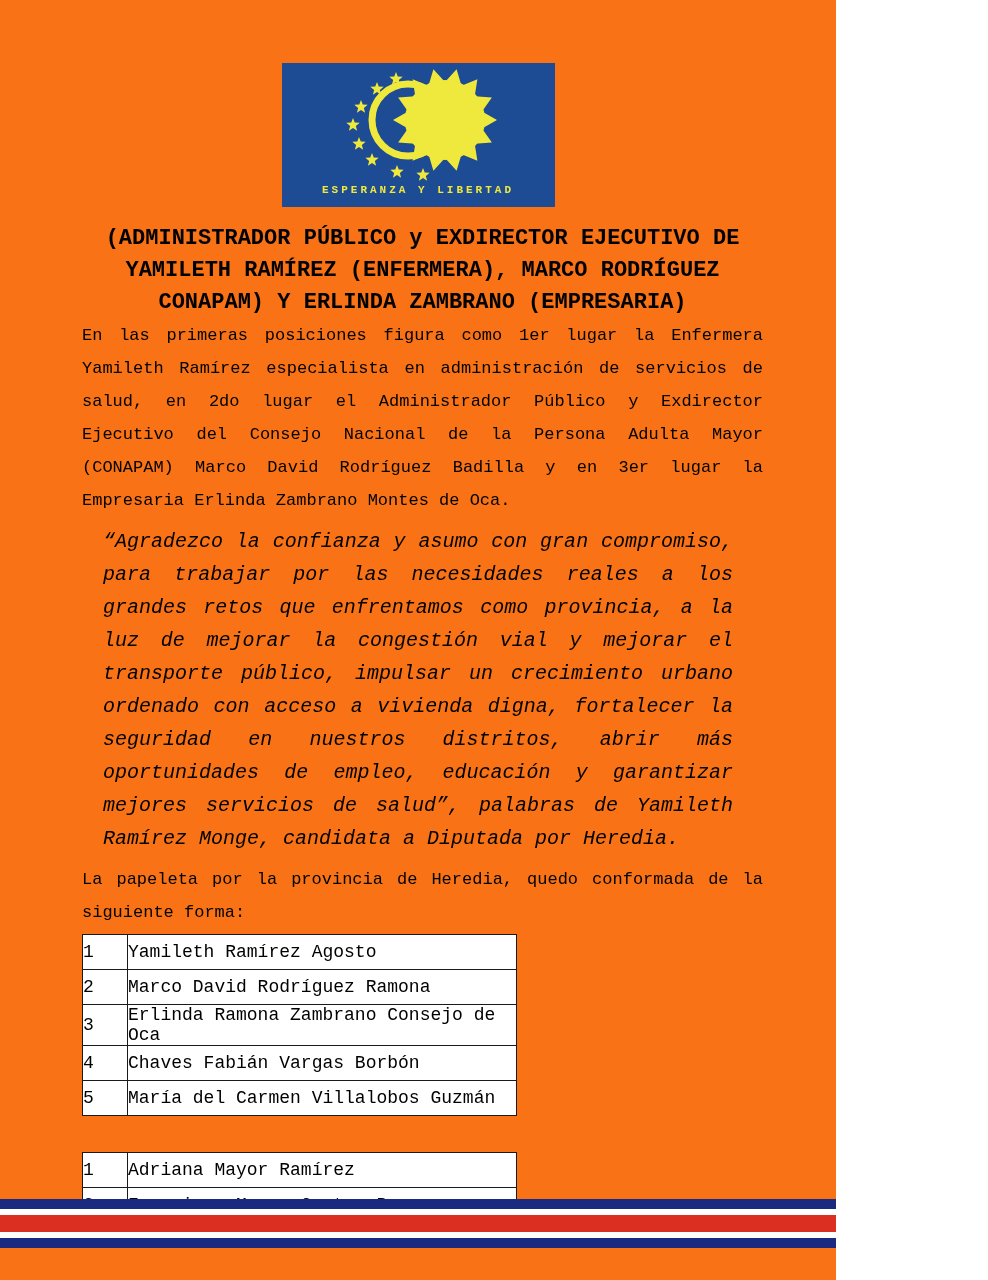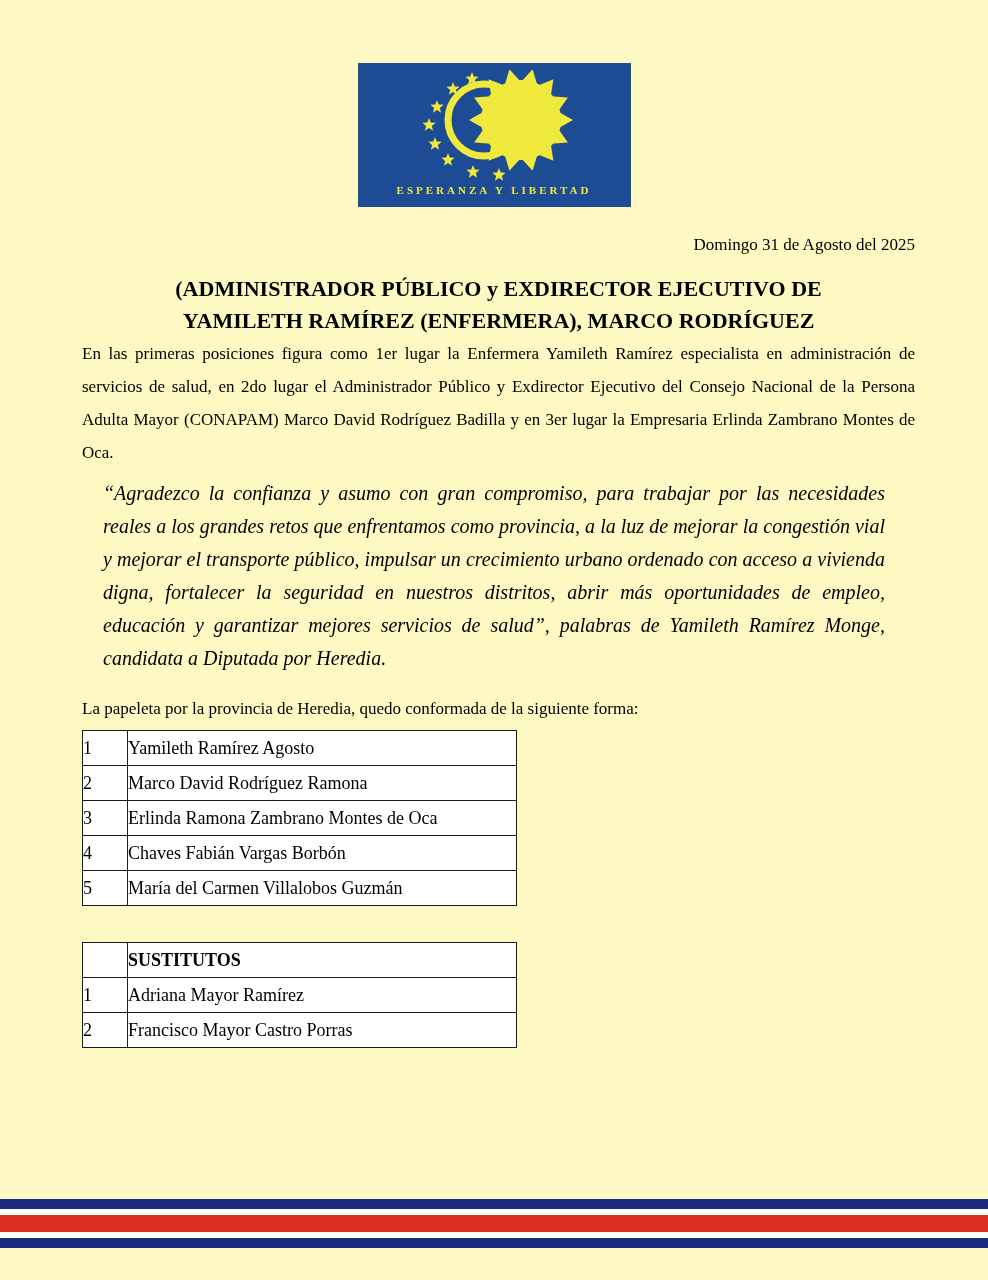--- a/index.html
+++ b/index.html
@@ -1,22 +1,22 @@
 <!DOCTYPE html>
 <html style="--logo-blue: #1d4b94; --logo-yellow: #efe83d; --flag-blue: #1a2a80; --flag-red: #da2f21;"><head>
 <meta charset="utf-8">
 <style>
   html, body { margin: 0; padding: 0; background: #ffffff; }
   .page {
     position: relative;
-    width: 988px;
+    width: 836px;
     height: 1280px;
-    background: #fef9c3;
+    background: #f97316;
     overflow: hidden;
-    font-family: Liberation Serif, serif;
+    font-family: Liberation Mono, monospace;
     color: #000000;
   }
   .content {
     padding: 0 73px 0 82px;
   }
   
   .logo {
     width: 273px;
     height: 144px;
     margin: 63px auto 0 auto;
@@ -57,21 +57,21 @@
   }
   .p1 { margin-top: 12px; }
   .p1 .emph { font-weight: bold; text-decoration: underline; }
   .quote {
     font-size: 20px;
     line-height: 33px;
     text-align: justify;
     font-style: italic;
     margin: 8px 30px 0 21px;
   }
-  .p3 { margin-top: 17px; }
+  .p3 { margin-top: 8px; }
   
   table.doc-table {
     border-collapse: collapse;
     margin-top: 5px;
     table-layout: fixed;
     width: 435px;
   }
   table.doc-table.subs { margin-top: 36px; }
   table.doc-table td {
     border: 1.5px solid #1a1a1a;
@@ -122,25 +122,25 @@
         <use href="#star" transform="translate(90,97)"></use>
         <use href="#star" transform="translate(115,109)"></use>
         <use href="#star" transform="translate(141,112)"></use>
       </g>
     </svg>
     <div class="logo-caption">ESPERANZA Y LIBERTAD</div>
   </div>
 
   <div class="content">
 
-    <div class="date-line">Domingo 31 de Agosto del 2025</div>
 
     <div class="doc-title">
       <div>(ADMINISTRADOR PÚBLICO y EXDIRECTOR EJECUTIVO DE</div>
       <div>YAMILETH RAMÍREZ (ENFERMERA), MARCO RODRÍGUEZ</div>
+      <div>CONAPAM) Y ERLINDA ZAMBRANO (EMPRESARIA)</div>
     </div>
 
 
     <p class="para">En las primeras posiciones figura como 1er lugar la Enfermera Yamileth Ramírez especialista en administración de servicios de salud, en 2do lugar el Administrador Público y Exdirector Ejecutivo del Consejo Nacional de la Persona Adulta Mayor (CONAPAM) Marco David Rodríguez Badilla y en 3er lugar la Empresaria Erlinda Zambrano Montes de Oca.</p>
 
     <p class="quote">“Agradezco la confianza y asumo con gran compromiso, para trabajar por las necesidades reales a los grandes retos que enfrentamos como provincia, a la luz de mejorar la congestión vial y mejorar el transporte público, impulsar un crecimiento urbano ordenado con acceso a vivienda digna, fortalecer la seguridad en nuestros distritos, abrir más oportunidades de empleo, educación y garantizar mejores servicios de salud”, palabras de Yamileth Ramírez Monge, candidata a Diputada por Heredia.</p>
 
     <p class="para p3">La papeleta por la provincia de Heredia, quedo conformada de la siguiente forma:</p>
 
     <table class="doc-table">
@@ -148,39 +148,35 @@
         <tr>
           <td class="num-cell">1</td>
           <td class="name-cell">Yamileth Ramírez Agosto</td>
         </tr>
         <tr>
           <td class="num-cell">2</td>
           <td class="name-cell">Marco David Rodríguez Ramona</td>
         </tr>
         <tr>
           <td class="num-cell">3</td>
-          <td class="name-cell">Erlinda Ramona Zambrano Montes de Oca</td>
+          <td class="name-cell">Erlinda Ramona Zambrano Consejo de Oca</td>
         </tr>
         <tr>
           <td class="num-cell">4</td>
           <td class="name-cell">Chaves Fabián Vargas Borbón</td>
         </tr>
         <tr>
           <td class="num-cell">5</td>
           <td class="name-cell">María del Carmen Villalobos Guzmán</td>
         </tr>
       </tbody>
     </table>
 
     <table class="doc-table subs">
       <tbody>
-        <tr>
-          <td class="num-cell"></td>
-          <td class="subs-header">SUSTITUTOS</td>
-        </tr>
         <tr>
           <td class="num-cell">1</td>
           <td class="name-cell">Adriana Mayor Ramírez</td>
         </tr>
         <tr>
           <td class="num-cell">2</td>
           <td class="name-cell">Francisco Mayor Castro Porras</td>
         </tr>
       </tbody>
     </table>

